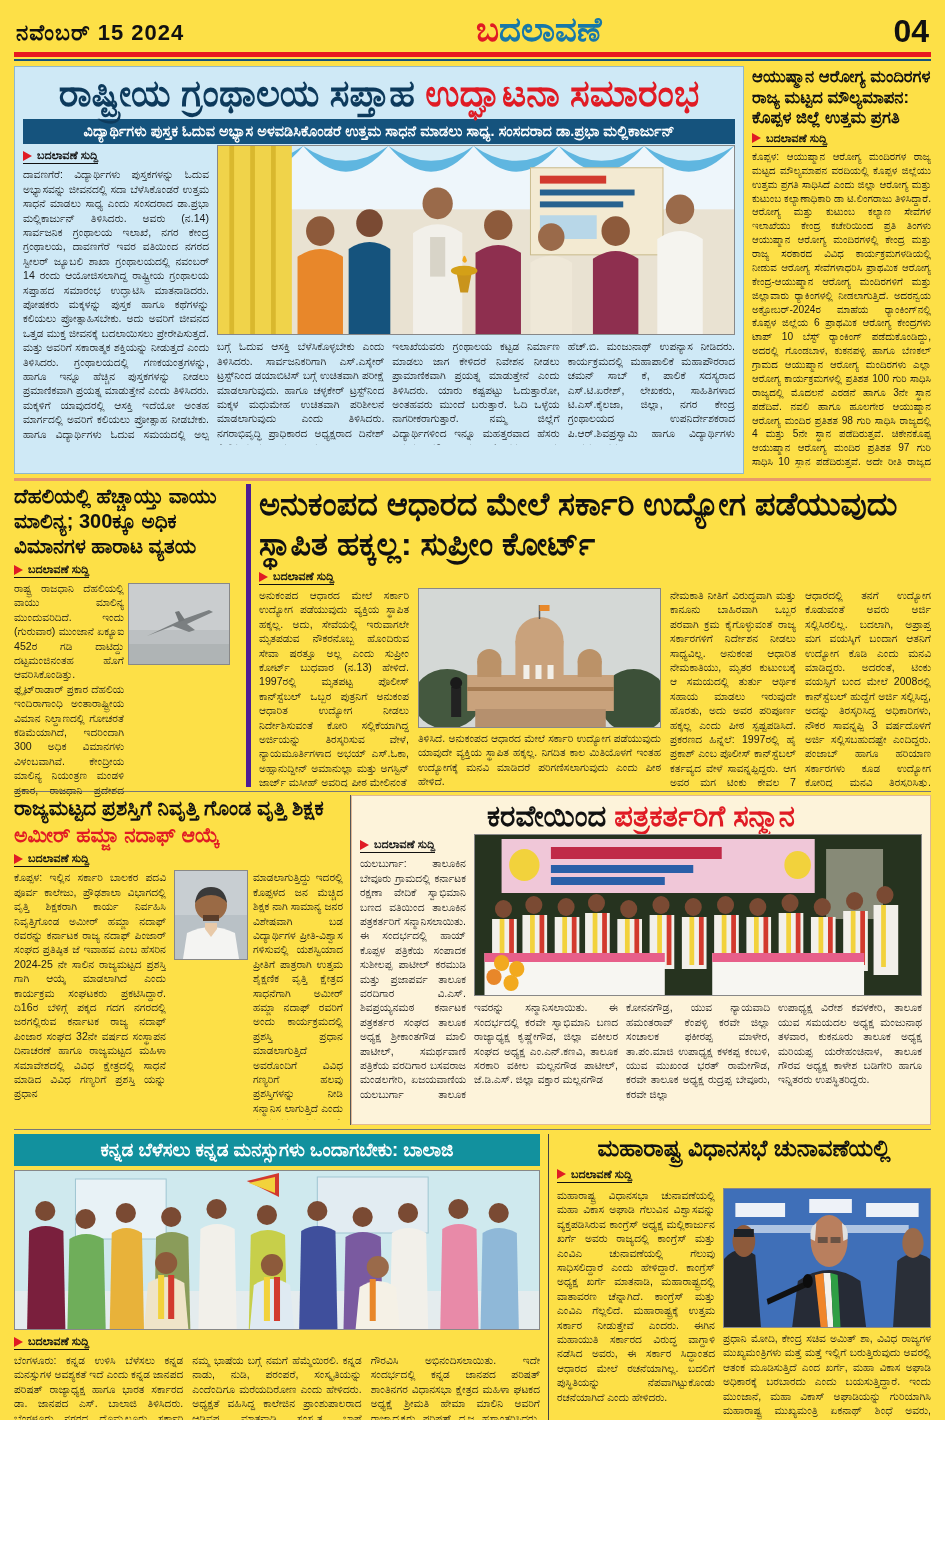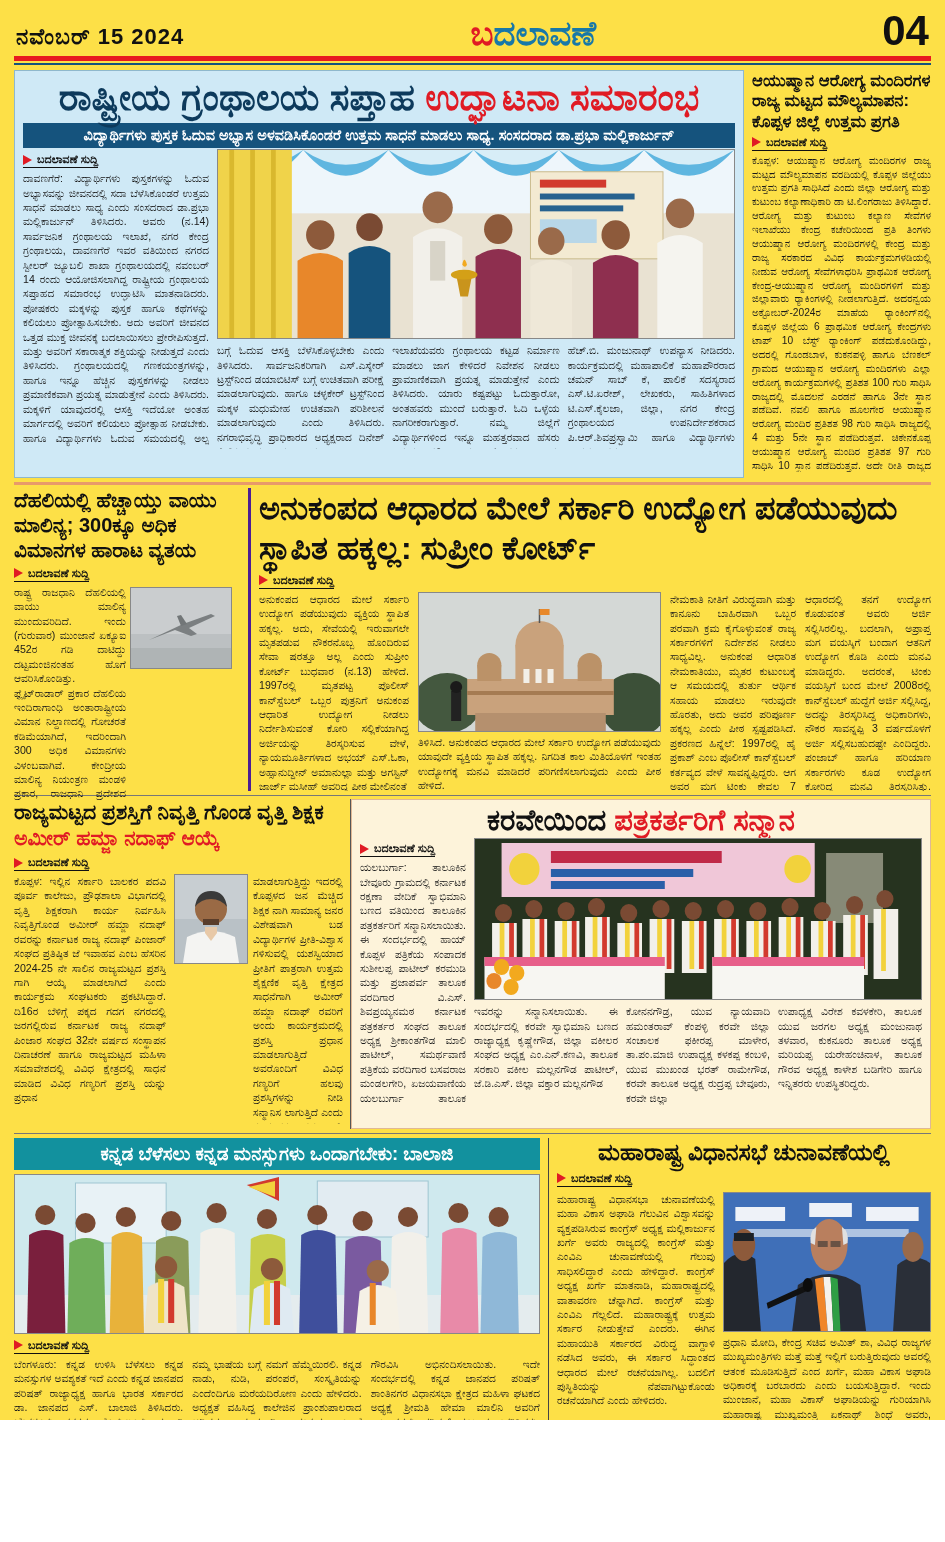--- a/index.html
+++ b/index.html
@@ -3,21 +3,21 @@
 <meta charset="utf-8">
 <style>
   html,body{margin:0;padding:0;}
   .page{width:945px;height:1420px;background:#fde047;position:relative;
         font-family:"Liberation Sans","DejaVu Sans",sans-serif;color:#111;overflow:hidden;}
   
   .masthead{display:flex;justify-content:space-between;align-items:flex-end;padding:12px 16px 2px 16px;}
   .mh-date{font-size:22px;font-weight:bold;letter-spacing:1px;}
   .mh-logo{font-size:34px;font-weight:bold;color:#1878a8;line-height:1;}
   .mh-logo .first{color:#e01b24;}
-  .mh-page{font-size:42px;font-weight:bold;line-height:.9;}
+  .mh-page{font-size:32px;font-weight:bold;line-height:.9;}
   .rule-red{height:5px;background:#e8191f;margin:4px 14px 0 14px;}
   .rule-navy{height:2px;background:#15537d;margin:2px 14px 0 14px;}
   
   .content{padding:2px 14px 0 14px;}
   .byline{display:inline-flex;align-items:center;gap:5px;font-weight:bold;font-size:11px;
           border-bottom:1px solid #111;padding-bottom:1px;margin:4px 0 3px 0;}
   .tri{width:0;height:0;border-left:9px solid #e01b24;border-top:5px solid transparent;border-bottom:5px solid transparent;}
   .bodytext{font-size:10.6px;line-height:1.36;text-align:justify;overflow:hidden;color:#1a1a1a;}
   .red{color:#e01b24;}
   .photo{overflow:hidden;border:1px solid #888;background:#ccc;}
@@ -31,21 +31,21 @@
   .lib-left{width:186px;flex:none;}
   .lib-right{flex:1;display:flex;flex-direction:column;gap:4px;}
   .lib-photo{height:188px;}
   .lib-cols{display:flex;gap:8px;flex:1;overflow:hidden;}
   .lib-cols .bodytext{flex:1;}
   .ayush{flex:1;overflow:hidden;}
   .ayush-headline{font-size:16.5px;font-weight:bold;line-height:1.25;color:#111;}
   .salmon-rule{height:3px;background:#e89a6a;margin:4px 14px 0 14px;}
   
   .row2{display:flex;height:303px;margin-top:3px;}
-  .delhi{width:237px;flex:none;border-right:3px solid #4c1d95;padding-right:16px;box-sizing:border-box;}
+  .delhi{width:237px;flex:none;border-right:5px solid #4c1d95;padding-right:16px;box-sizing:border-box;}
   .delhi-headline{font-size:20px;font-weight:bold;line-height:1.25;color:#111;}
   .delhi-photo{float:right;width:100px;height:80px;margin:2px 0 2px 4px;}
   .sc{flex:1;padding-left:8px;overflow:hidden;}
   .sc-headline{font-size:32px;font-weight:bold;line-height:1.25;color:#111;margin:0 0 2px 0;}
   .sc-cols{display:flex;gap:9px;height:212px;overflow:hidden;}
   .sc-col1{width:150px;flex:none;}
   .sc-colphoto{width:243px;flex:none;display:flex;flex-direction:column;gap:3px;}
   .sc-photo{height:138px;}
   .sc-col{flex:1;}
   
@@ -65,21 +65,21 @@
   .karave-cols{display:flex;gap:8px;flex:1;overflow:hidden;}
   .karave-cols .bodytext{flex:1;}
   
   .row4{display:flex;height:314px;margin-top:4px;border-top:1px solid #777;padding-top:4px;}
   .balaji{width:535px;flex:none;border-right:1px solid #444;padding-right:8px;box-sizing:border-box;}
   .balaji-bar{background:#12919e;color:#fff;font-weight:bold;font-size:18.5px;text-align:center;padding:5px 17px;}
   .balaji-photo{height:158px;margin:4px 0 1px 0;}
   .balaji-cols{display:flex;gap:9px;height:118px;overflow:hidden;}
   .balaji-cols .bodytext{flex:1;}
   .mva{flex:1;padding-left:8px;overflow:hidden;}
-  .mva-headline{font-size:23px;font-weight:bold;line-height:1.3;color:#111;text-align:center;font-family:Liberation Serif, serif;}
+  .mva-headline{font-size:23px;font-weight:bold;line-height:1.3;color:#111;text-align:center;}
   .mva-content{display:flex;gap:8px;margin-top:2px;}
   .mva-col1{width:158px;flex:none;height:238px;}
   .mva-right{flex:1;display:flex;flex-direction:column;gap:3px;}
   .mva-photo{height:138px;}
   
   .footer{border-top:3px solid #111;margin:6px 14px 0 14px;font-weight:bold;
           font-family:"Liberation Serif","DejaVu Serif",serif;font-size:14px;padding-top:5px;line-height:1.45;}
 </style>
 </head>
 <body>
@@ -339,21 +339,21 @@
                   <rect x="250" y="118" width="160" height="9" fill="#e75f8a"></rect>
                 <circle cx="28" cy="128" r="8" fill="#f2a91e"></circle>
                   <circle cx="44" cy="134" r="8" fill="#f2a91e"></circle>
                   <circle cx="20" cy="142" r="8" fill="#e8872a"></circle>
                   <circle cx="38" cy="148" r="8" fill="#f2a91e"></circle>
               </svg>
             </div>
             <div class="karave-cols">
               <div class="bodytext">ಇವರನ್ನು ಸನ್ಮಾನಿಸಲಾಯಿತು. ಈ ಸಂದರ್ಭದಲ್ಲಿ ಕರವೇ ಸ್ವಾಭಿಮಾನಿ ಬಣದ ರಾಜ್ಯಾಧ್ಯಕ್ಷ ಕೃಷ್ಣೇಗೌಡ, ಜಿಲ್ಲಾ ವಕೀಲರ ಸಂಘದ ಅಧ್ಯಕ್ಷ ಎಂ.ಎನ್.ಕಣವಿ, ತಾಲೂಕ ಸರಕಾರಿ ವಕೀಲ ಮಲ್ಲನಗೌಡ ಪಾಟೀಲ್, ಜೆ.ಡಿ.ಎಸ್. ಜಿಲ್ಲಾ ವಕ್ತಾರ ಮಲ್ಲನಗೌಡ</div>
               <div class="bodytext">ಕೋನನಗೌಡ್ರ, ಯುವ ನ್ಯಾಯವಾದಿ ಹಮಂತರಾವ್ ಕೆಂಪಳ್ಳಿ ಕರವೇ ಜಿಲ್ಲಾ ಸಂಚಾಲಕ ಫಕೀರಪ್ಪ ಮಾಳೇರ, ತಾ.ಪಂ.ಮಾಜಿ ಉಪಾಧ್ಯಕ್ಷ ಕಳಕಪ್ಪ ಕಂಬಳಿ, ಯುವ ಮುಖಂಡ ಭರತ್ ರಾಮೇಗೌಡ, ಕರವೇ ತಾಲೂಕ ಅಧ್ಯಕ್ಷ ರುದ್ರಪ್ಪ ಬೇವೂರು, ಕರವೇ ಜಿಲ್ಲಾ</div>
-              <div class="bodytext">ಉಪಾಧ್ಯಕ್ಷ ವಿರೇಶ ಕವಳಕೇರಿ, ತಾಲೂಕ ಯುವ ಜರಗಲ ಅಧ್ಯಕ್ಷ ಮಂಜುನಾಥ ತಳವಾರ, ಕುಕನೂರು ತಾಲೂಕ ಅಧ್ಯಕ್ಷ ಮರಿಯಪ್ಪ ಯರೇಹಂಚಿನಾಳ, ತಾಲೂಕ ಗೌರವ ಅಧ್ಯಕ್ಷ ಕಾಳೇಶ ಬಡಿಗೇರಿ ಹಾಗೂ ಇನ್ನಿತರರು ಉಪಸ್ಥಿತರಿದ್ದರು.</div>
+              <div class="bodytext">ಉಪಾಧ್ಯಕ್ಷ ವಿರೇಶ ಕವಳಕೇರಿ, ತಾಲೂಕ ಯುವ ಸಮಯದಲ ಅಧ್ಯಕ್ಷ ಮಂಜುನಾಥ ತಳವಾರ, ಕುಕನೂರು ತಾಲೂಕ ಅಧ್ಯಕ್ಷ ಮರಿಯಪ್ಪ ಯರೇಹಂಚಿನಾಳ, ತಾಲೂಕ ಗೌರವ ಅಧ್ಯಕ್ಷ ಕಾಳೇಶ ಬಡಿಗೇರಿ ಹಾಗೂ ಇನ್ನಿತರರು ಉಪಸ್ಥಿತರಿದ್ದರು.</div>
             </div>
           </div>
         </div>
       </div>
     </div>
 
     <div class="row4">
       <div class="balaji">
         <div class="balaji-bar">ಕನ್ನಡ ಬೆಳೆಸಲು ಕನ್ನಡ ಮನಸ್ಸುಗಳು ಒಂದಾಗಬೇಕು: ಬಾಲಾಜಿ</div>
         <div class="photo balaji-photo">

